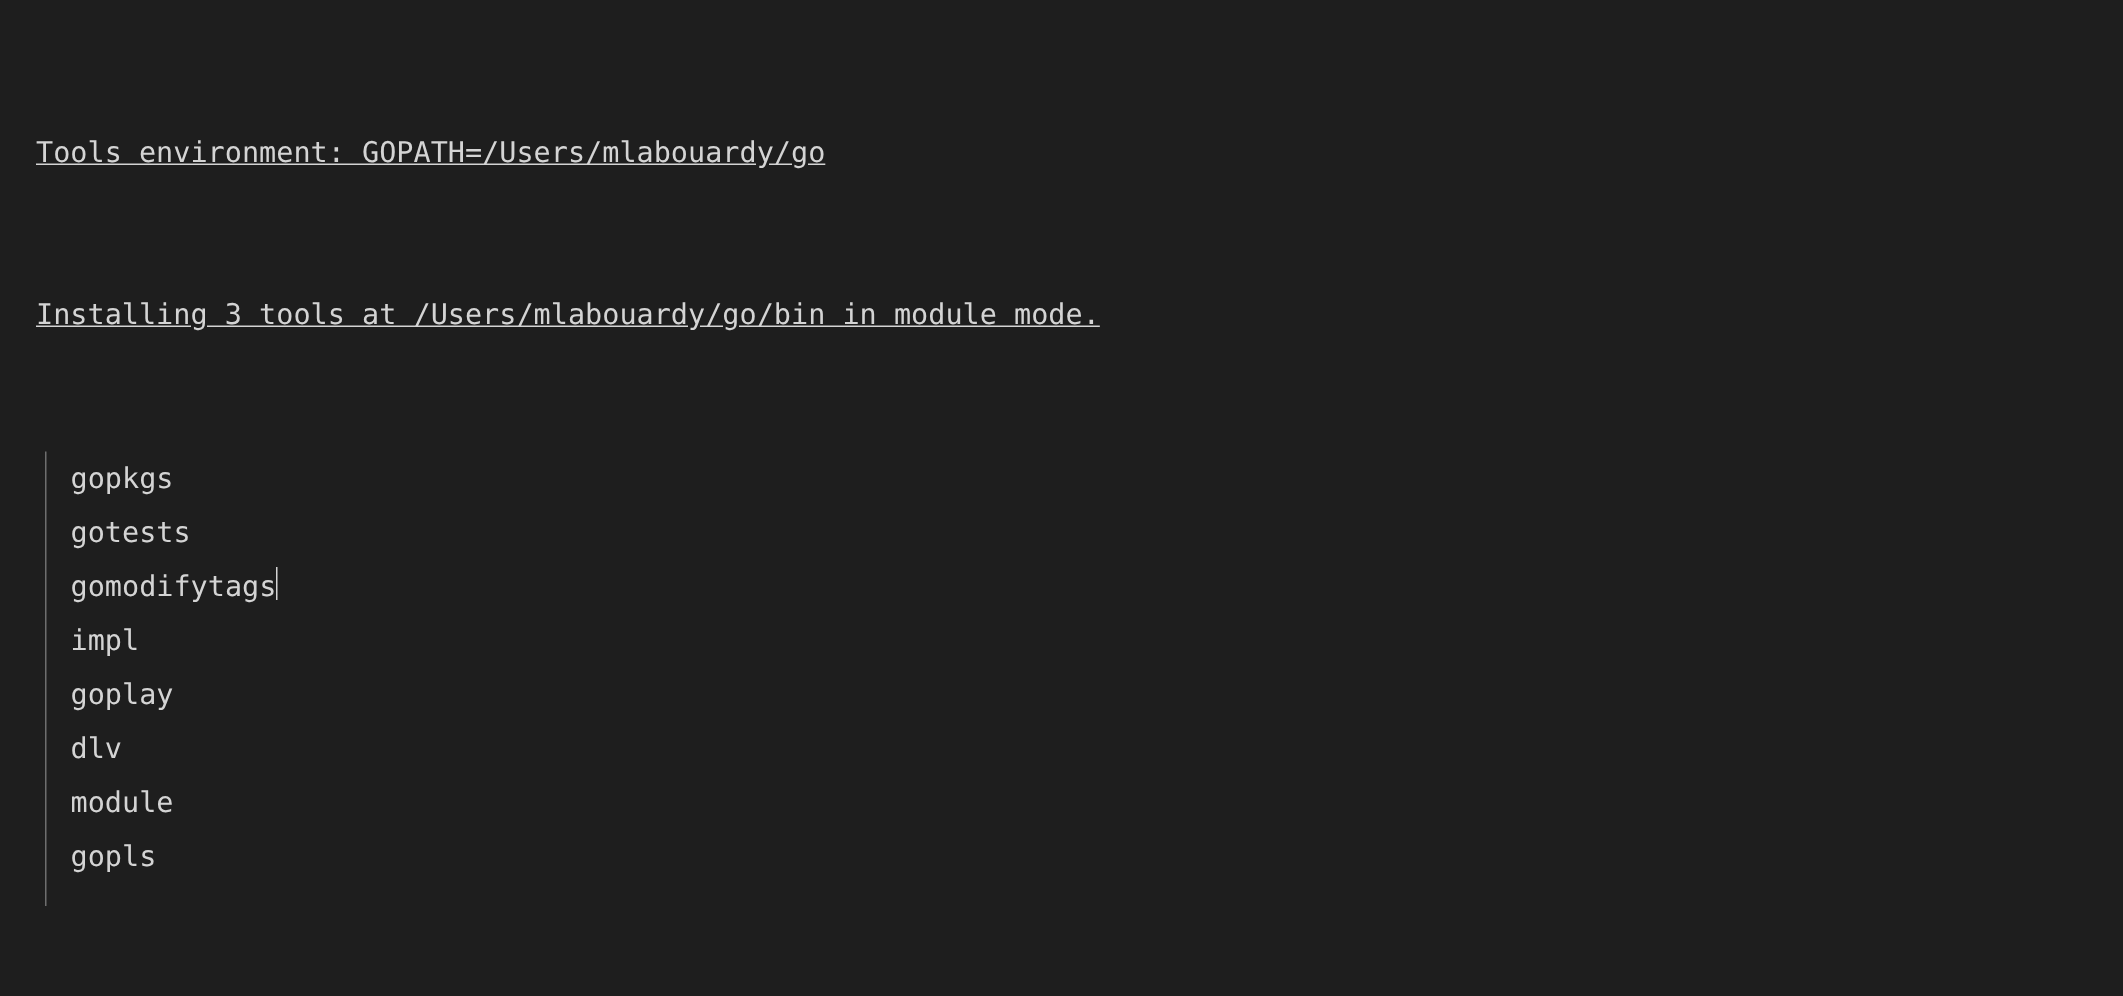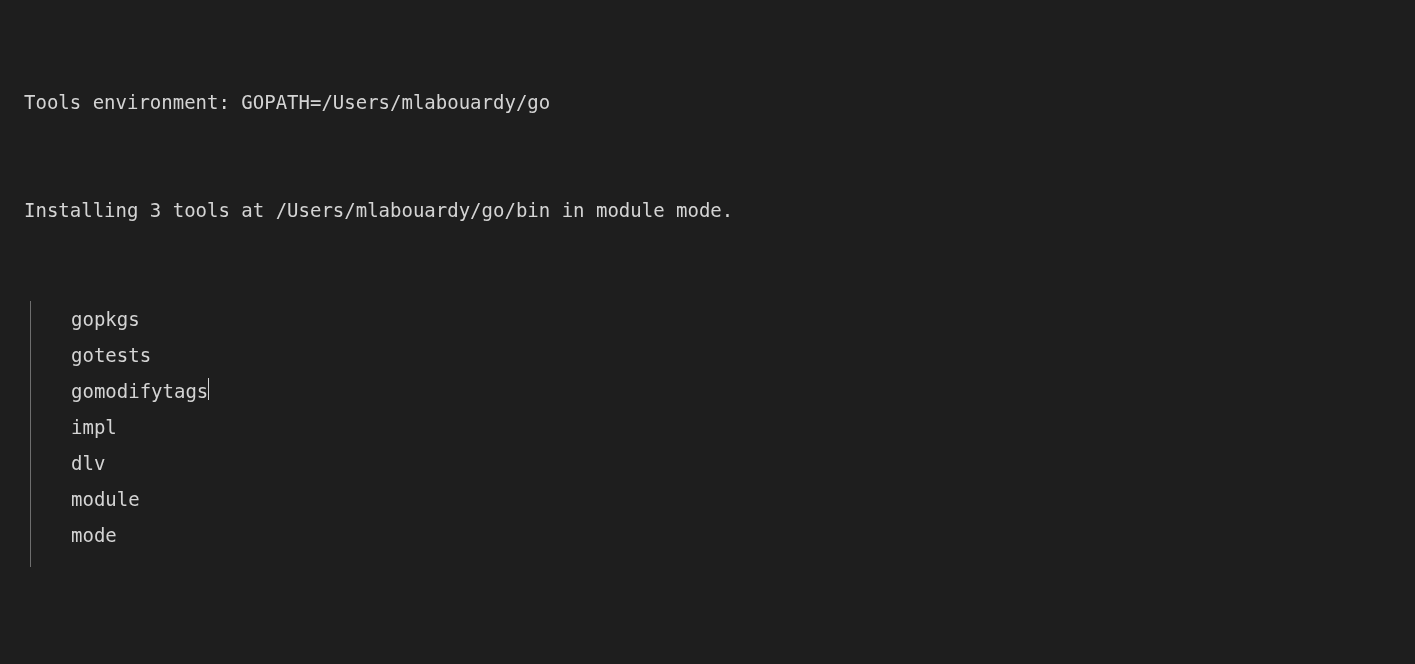--- a/index.html
+++ b/index.html
@@ -16,41 +16,42 @@
       padding: 12px 24px;
       width: 1415px;
       height: 664px;
       overflow: hidden;
     }
     .terminal-output {
       white-space: pre;
     }
     .line {
       display: block;
+      text-decoration: underline;
     }
     .indent-block {
       border-left: 1px solid #6e6e6e;
       margin-left: 6px;
-      padding-left: 40px;
+      padding-left: 16px;
       padding-bottom: 14px;
     }
     .tool-item {
       display: block;
     }
     .cursor {
       display: inline-block;
       width: 1px;
       height: 22px;
       background-color: #d4d4d4;
       vertical-align: text-bottom;
       margin-bottom: 2px;
     }
   </style>
 </head>
 <body>
 
 <div class="terminal-output">
   <span class="line">Tools environment: GOPATH=/Users/mlabouardy/go</span>
   <span class="line">Installing 3 tools at /Users/mlabouardy/go/bin in module mode.</span>
-  <div class="indent-block"><span class="tool-item">gopkgs</span><span class="tool-item">gotests</span><span class="tool-item">gomodifytags<span class="cursor"></span></span><span class="tool-item">impl</span><span class="tool-item">dlv</span><span class="tool-item">module</span><span class="tool-item">mode</span></div>
+  <div class="indent-block"><span class="tool-item">gopkgs</span><span class="tool-item">gotests</span><span class="tool-item">gomodifytags<span class="cursor"></span></span><span class="tool-item">impl</span><span class="tool-item">goplay</span><span class="tool-item">dlv</span><span class="tool-item">module</span><span class="tool-item">gopls</span></div>
   
   
 </div>
 
 </body></html>

